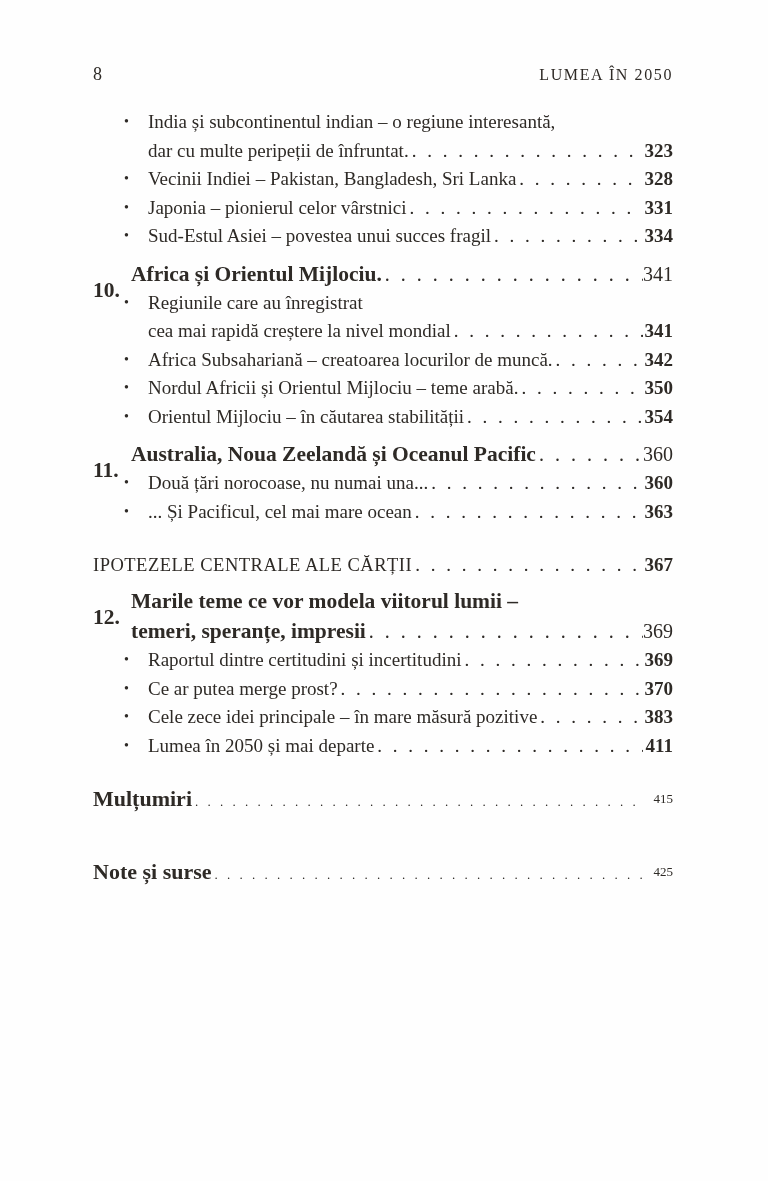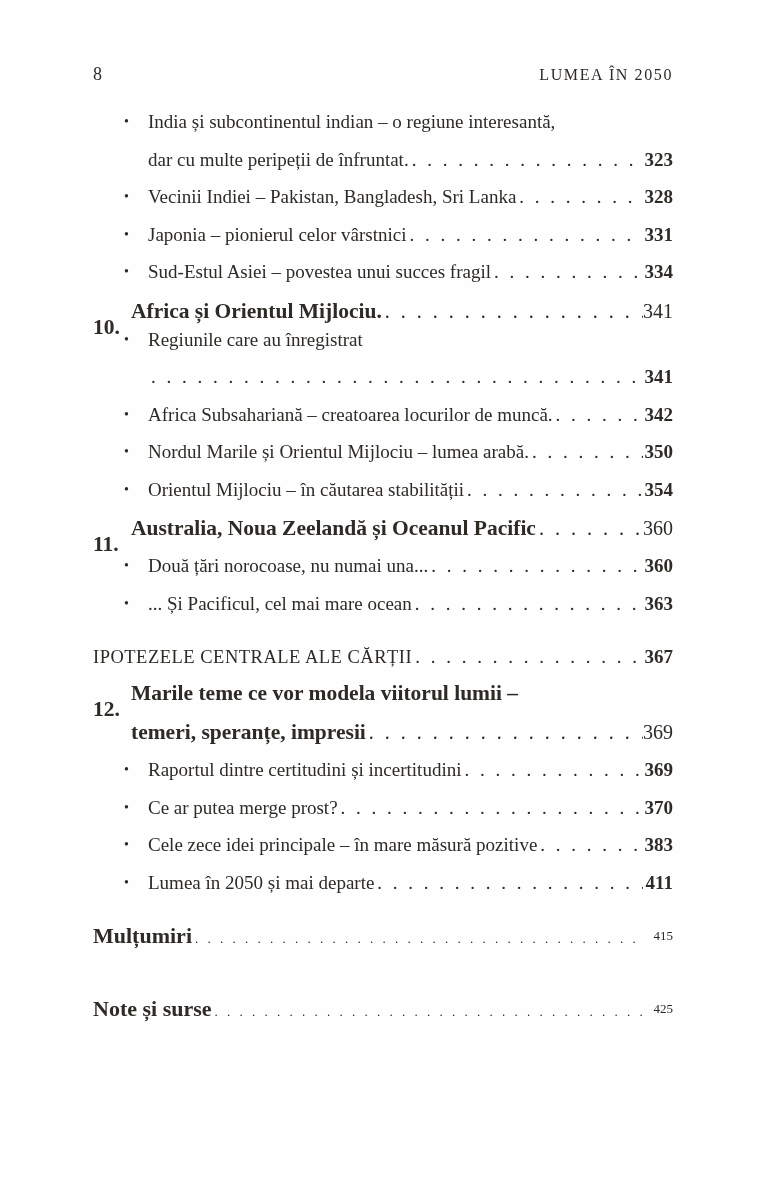--- a/index.html
+++ b/index.html
@@ -45,21 +45,20 @@
   }
   .entry {
     position: relative;
     font-size: 19px;
     line-height: 28.5px;
     white-space: nowrap;
   }
   .entry .lineflex {
     display: flex;
     white-space: nowrap;
-    margin-top: 9px;
   }
   .entry .t { flex: 0 0 auto; }
   .dots {
     flex: 1 1 0;
     min-width: 8px;
     overflow: hidden;
     white-space: nowrap;
     padding: 0 2px 0 3px;
   }
   .dots::before {
@@ -183,38 +182,39 @@
         <span class="t">Africa și Orientul Mijlociu.</span>
         <span class="dots"></span>
         <span class="pg">341</span>
       </div>
     </div>
 
     <div class="entry bullet">
       <span class="marker">•</span>
       <div>Regiunile care au înregistrat</div>
       <div class="lineflex">
+        <span class="t">cea mai rapidă creștere la nivel mondial</span>
         <span class="dots"></span>
         <span class="pg">341</span>
       </div>
     </div>
 
     <div class="entry bullet">
       <span class="marker">•</span>
       <div class="lineflex">
         <span class="t">Africa Subsahariană – creatoarea locurilor de muncă.</span>
         <span class="dots"></span>
         <span class="pg">342</span>
       </div>
     </div>
 
     <div class="entry bullet">
       <span class="marker">•</span>
       <div class="lineflex">
-        <span class="t">Nordul Marile și Orientul Mijlociu – lumea arabă.</span>
+        <span class="t">Nordul Africii și Orientul Mijlociu – teme arabă.</span>
         <span class="dots"></span>
         <span class="pg">350</span>
       </div>
     </div>
 
     <div class="entry bullet">
       <span class="marker">•</span>
       <div class="lineflex">
         <span class="t">Orientul Mijlociu – în căutarea stabilității</span>
         <span class="dots"></span>

